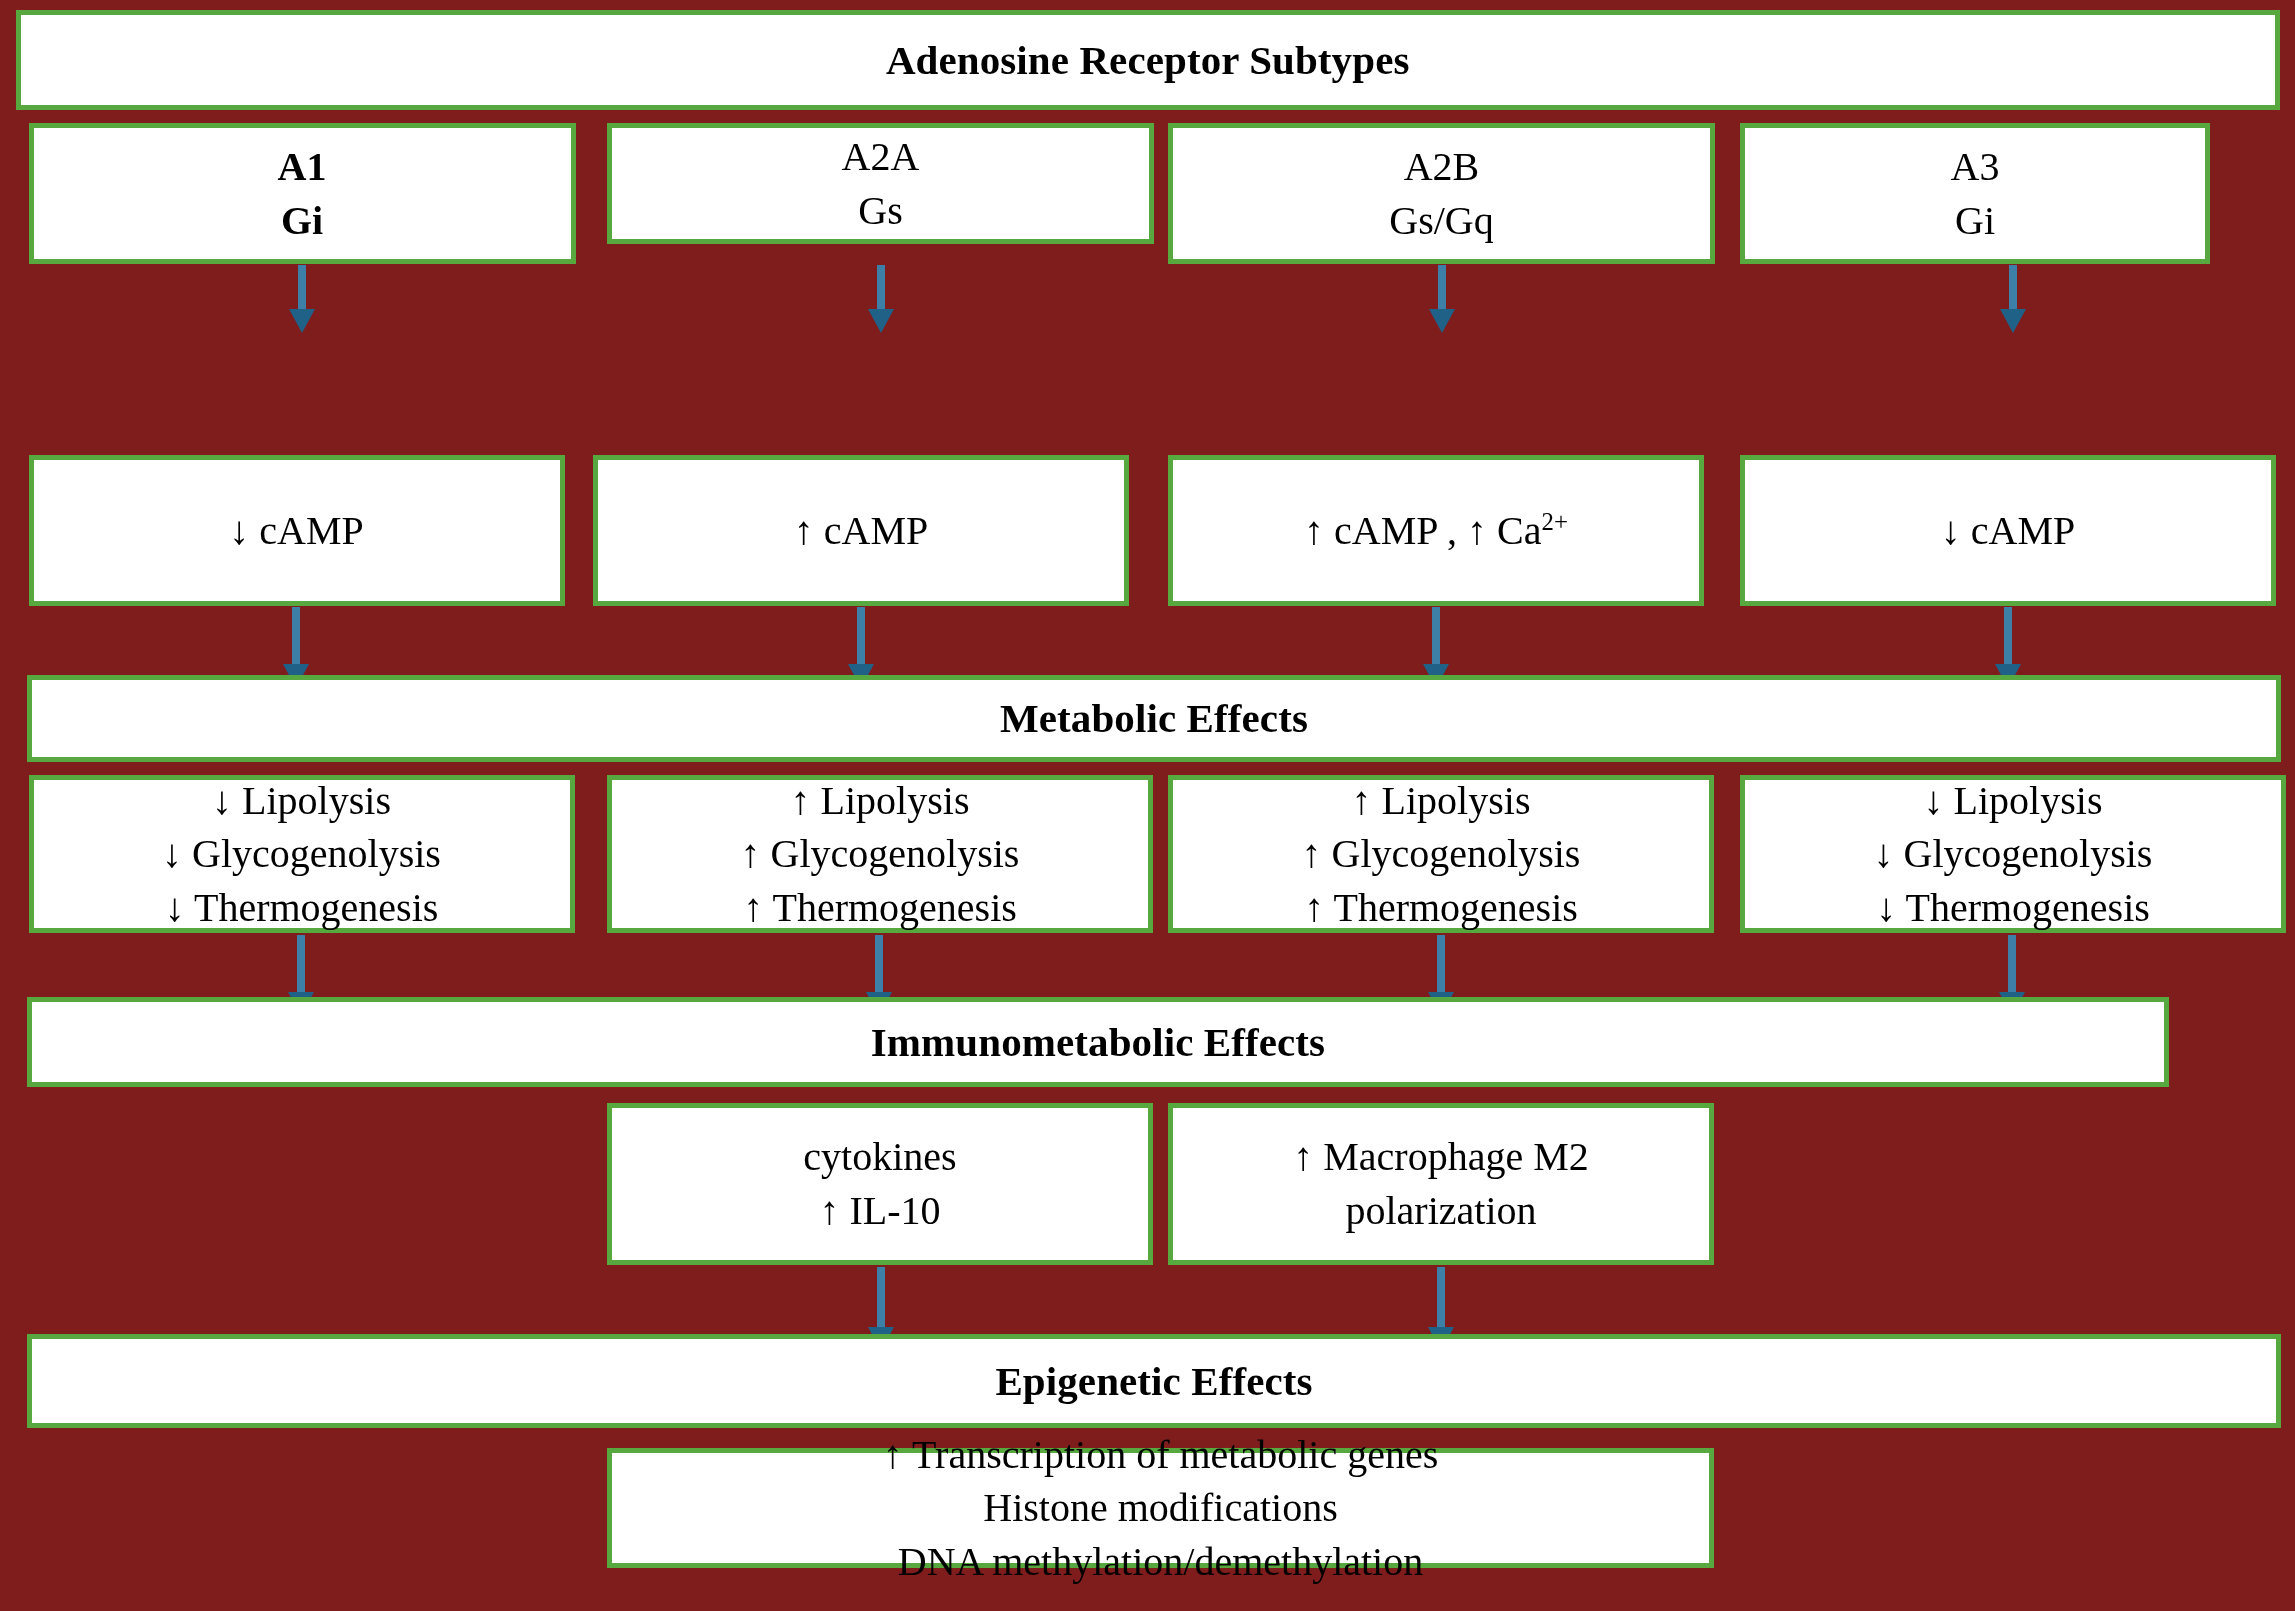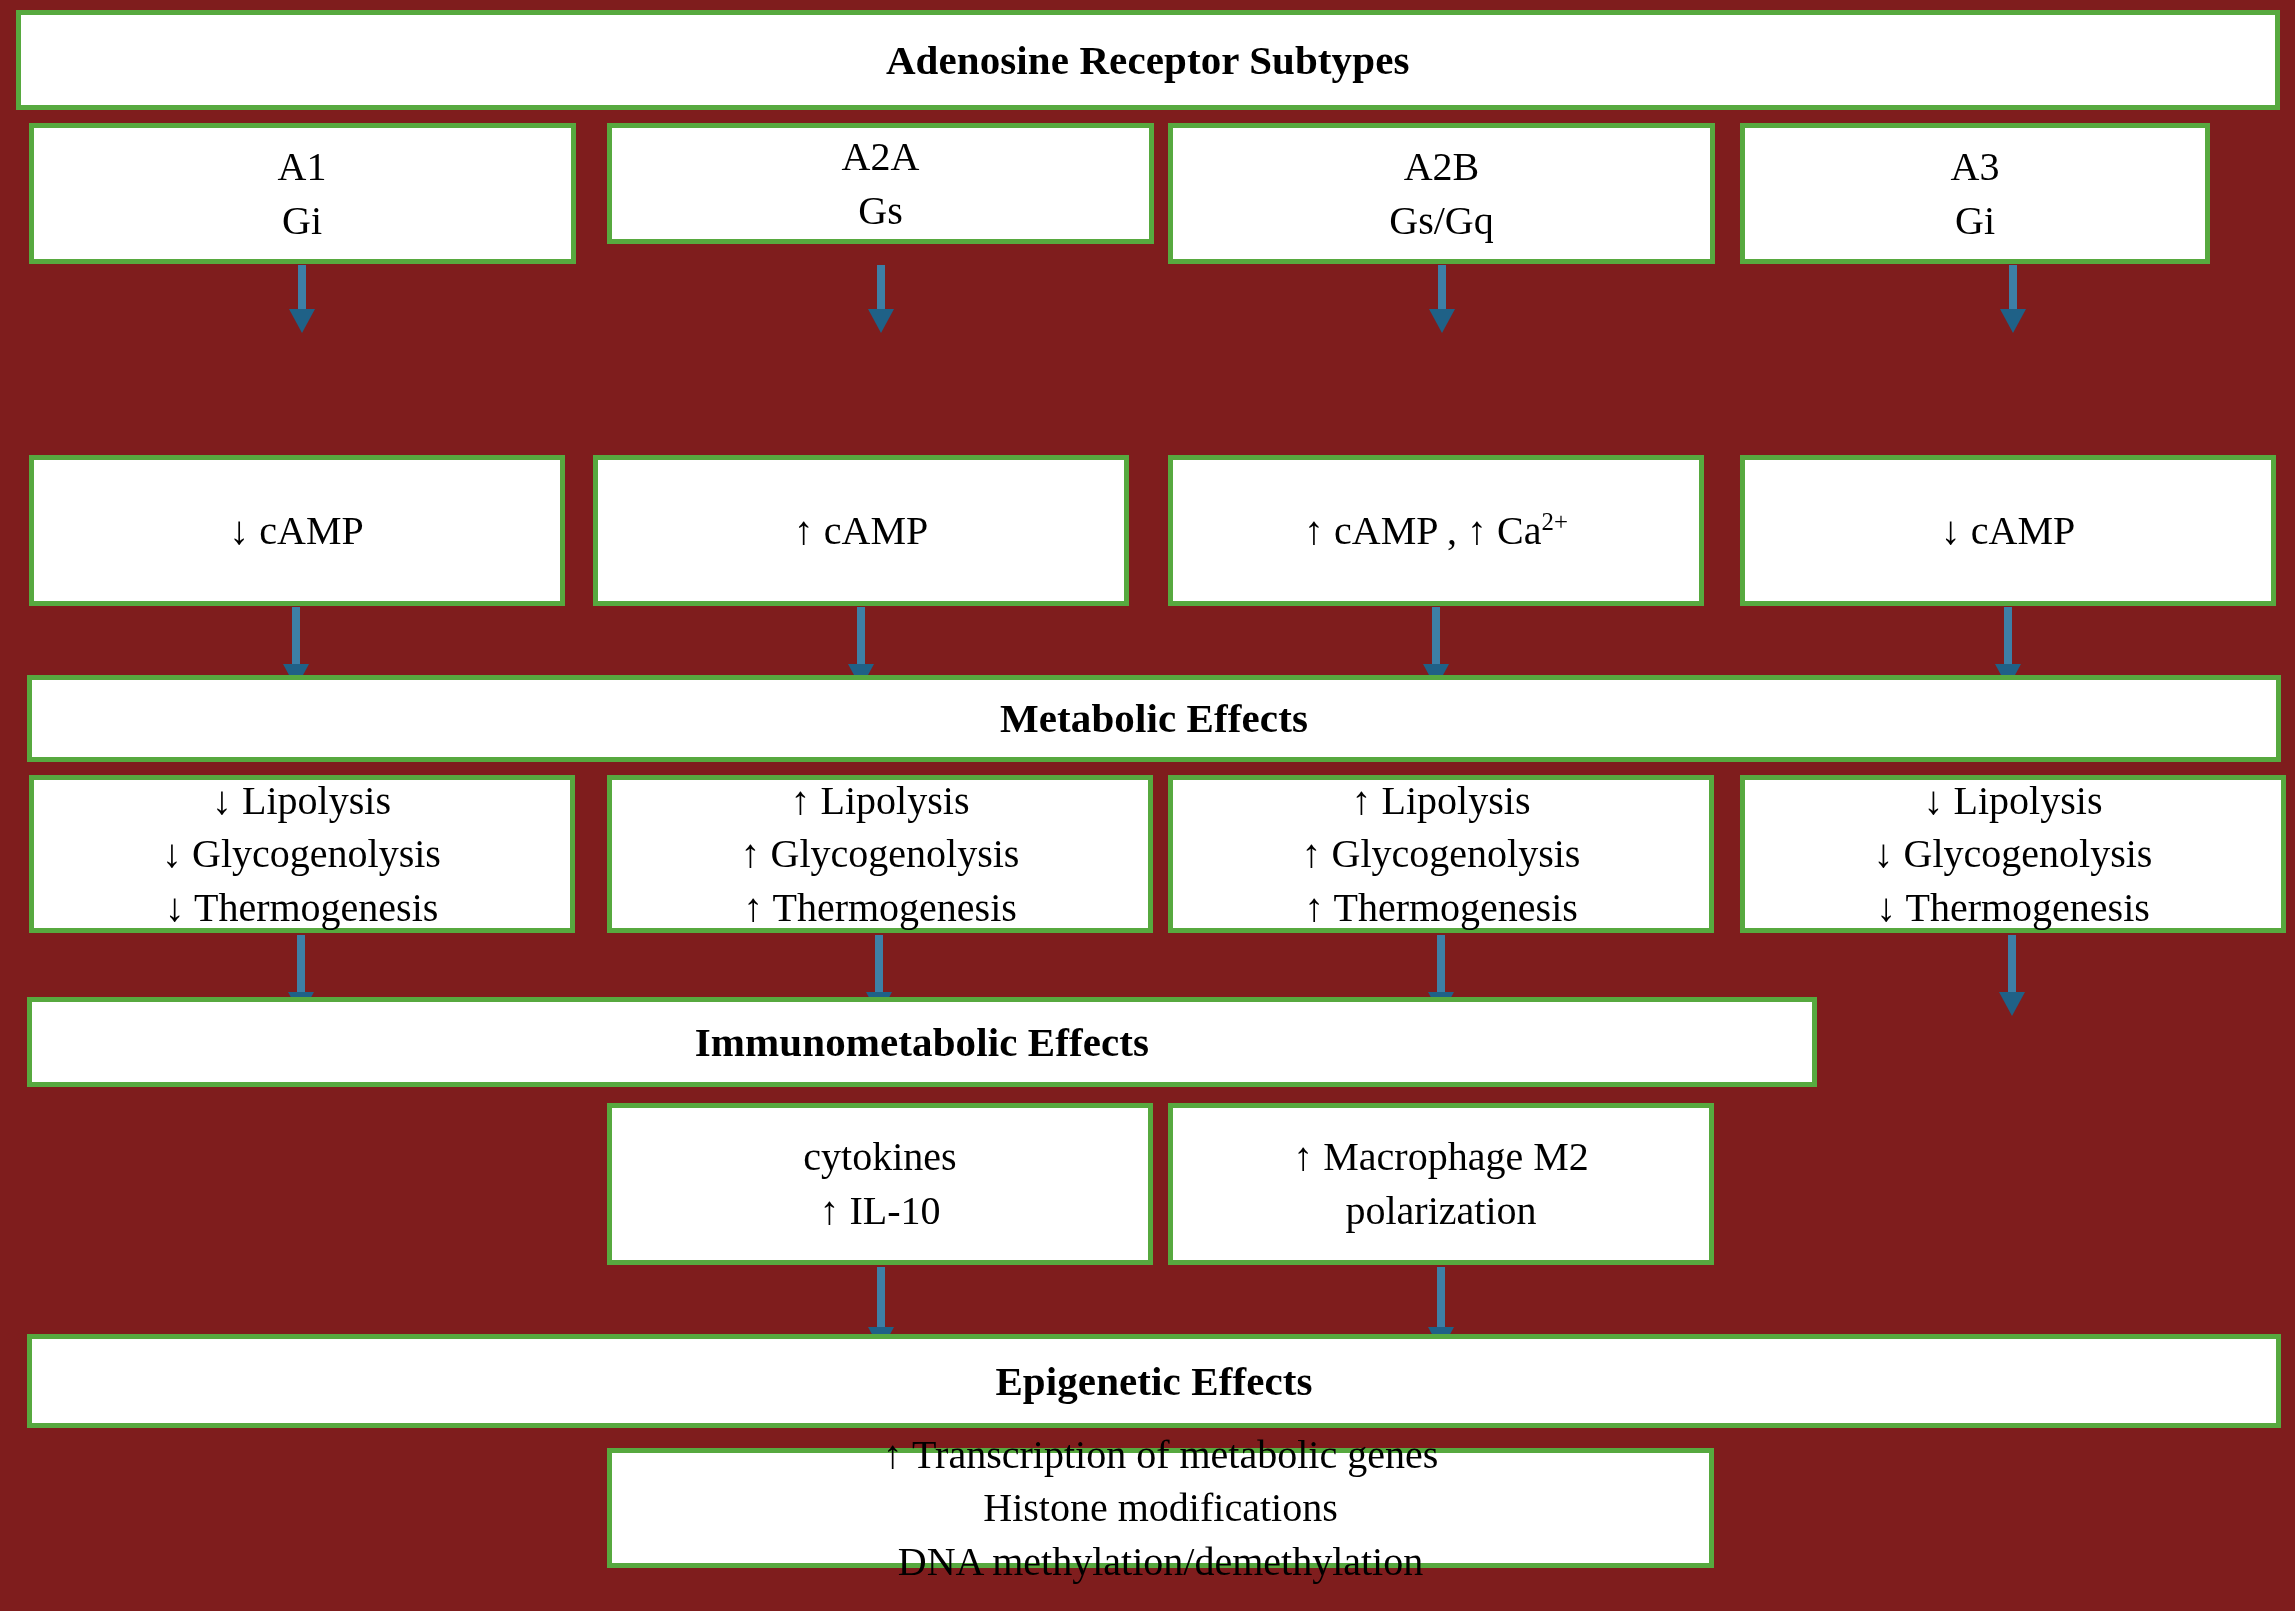--- a/index.html
+++ b/index.html
@@ -74,21 +74,21 @@
 </style>
 </head>
 <body>
 
 <div id="canvas">
 
   <div class="box banner" style="left:15.7px; top:10px; width:2264px; height:100px;">
     <span>Adenosine Receptor Subtypes</span>
   </div>
 
-  <div class="box leaf" style="left:28.5px; top:123px; width:547px; height:141px;">
+  <div class="box leaf" style="left:28.5px; top:123px; width:547px; height:141px;font-weight:bold;">
     <span class="line">A1</span>
     <span class="line">Gi</span>
   </div>
   <div class="box leaf" style="left:607px; top:123px; width:547px; height:121px;">
     <span class="line">A2A</span>
     <span class="line">Gs</span>
   </div>
   <div class="box leaf" style="left:1168px; top:123px; width:547px; height:141px;">
     <span class="line">A2B</span>
     <span class="line">Gs/Gq</span>
@@ -181,21 +181,21 @@
   </div>
   <div class="arrow" style="left:1441px; top:935px;">
     <div class="shaft" style="height:66px;"></div>
     <div class="head" style="top:57px;"></div>
   </div>
   <div class="arrow" style="left:2012px; top:935px;">
     <div class="shaft" style="height:66px;"></div>
     <div class="head" style="top:57px;"></div>
   </div>
 
-  <div class="box banner" style="left:27px; top:997px; width:1790px; height:90px;">
+  <div class="box banner" style="left:27px; top:997px; width:2142px; height:90px;">
     <span>Immunometabolic Effects</span>
   </div>
 
   <div class="box leaf" style="left:607px; top:1103px; width:546px; height:162px;">
     <span class="line">cytokines</span>
     <span class="line">↑ IL-10</span>
   </div>
   <div class="box leaf" style="left:1168px; top:1103px; width:546px; height:162px;">
     <span class="line">↑ Macrophage M2</span>
     <span class="line">polarization</span>

